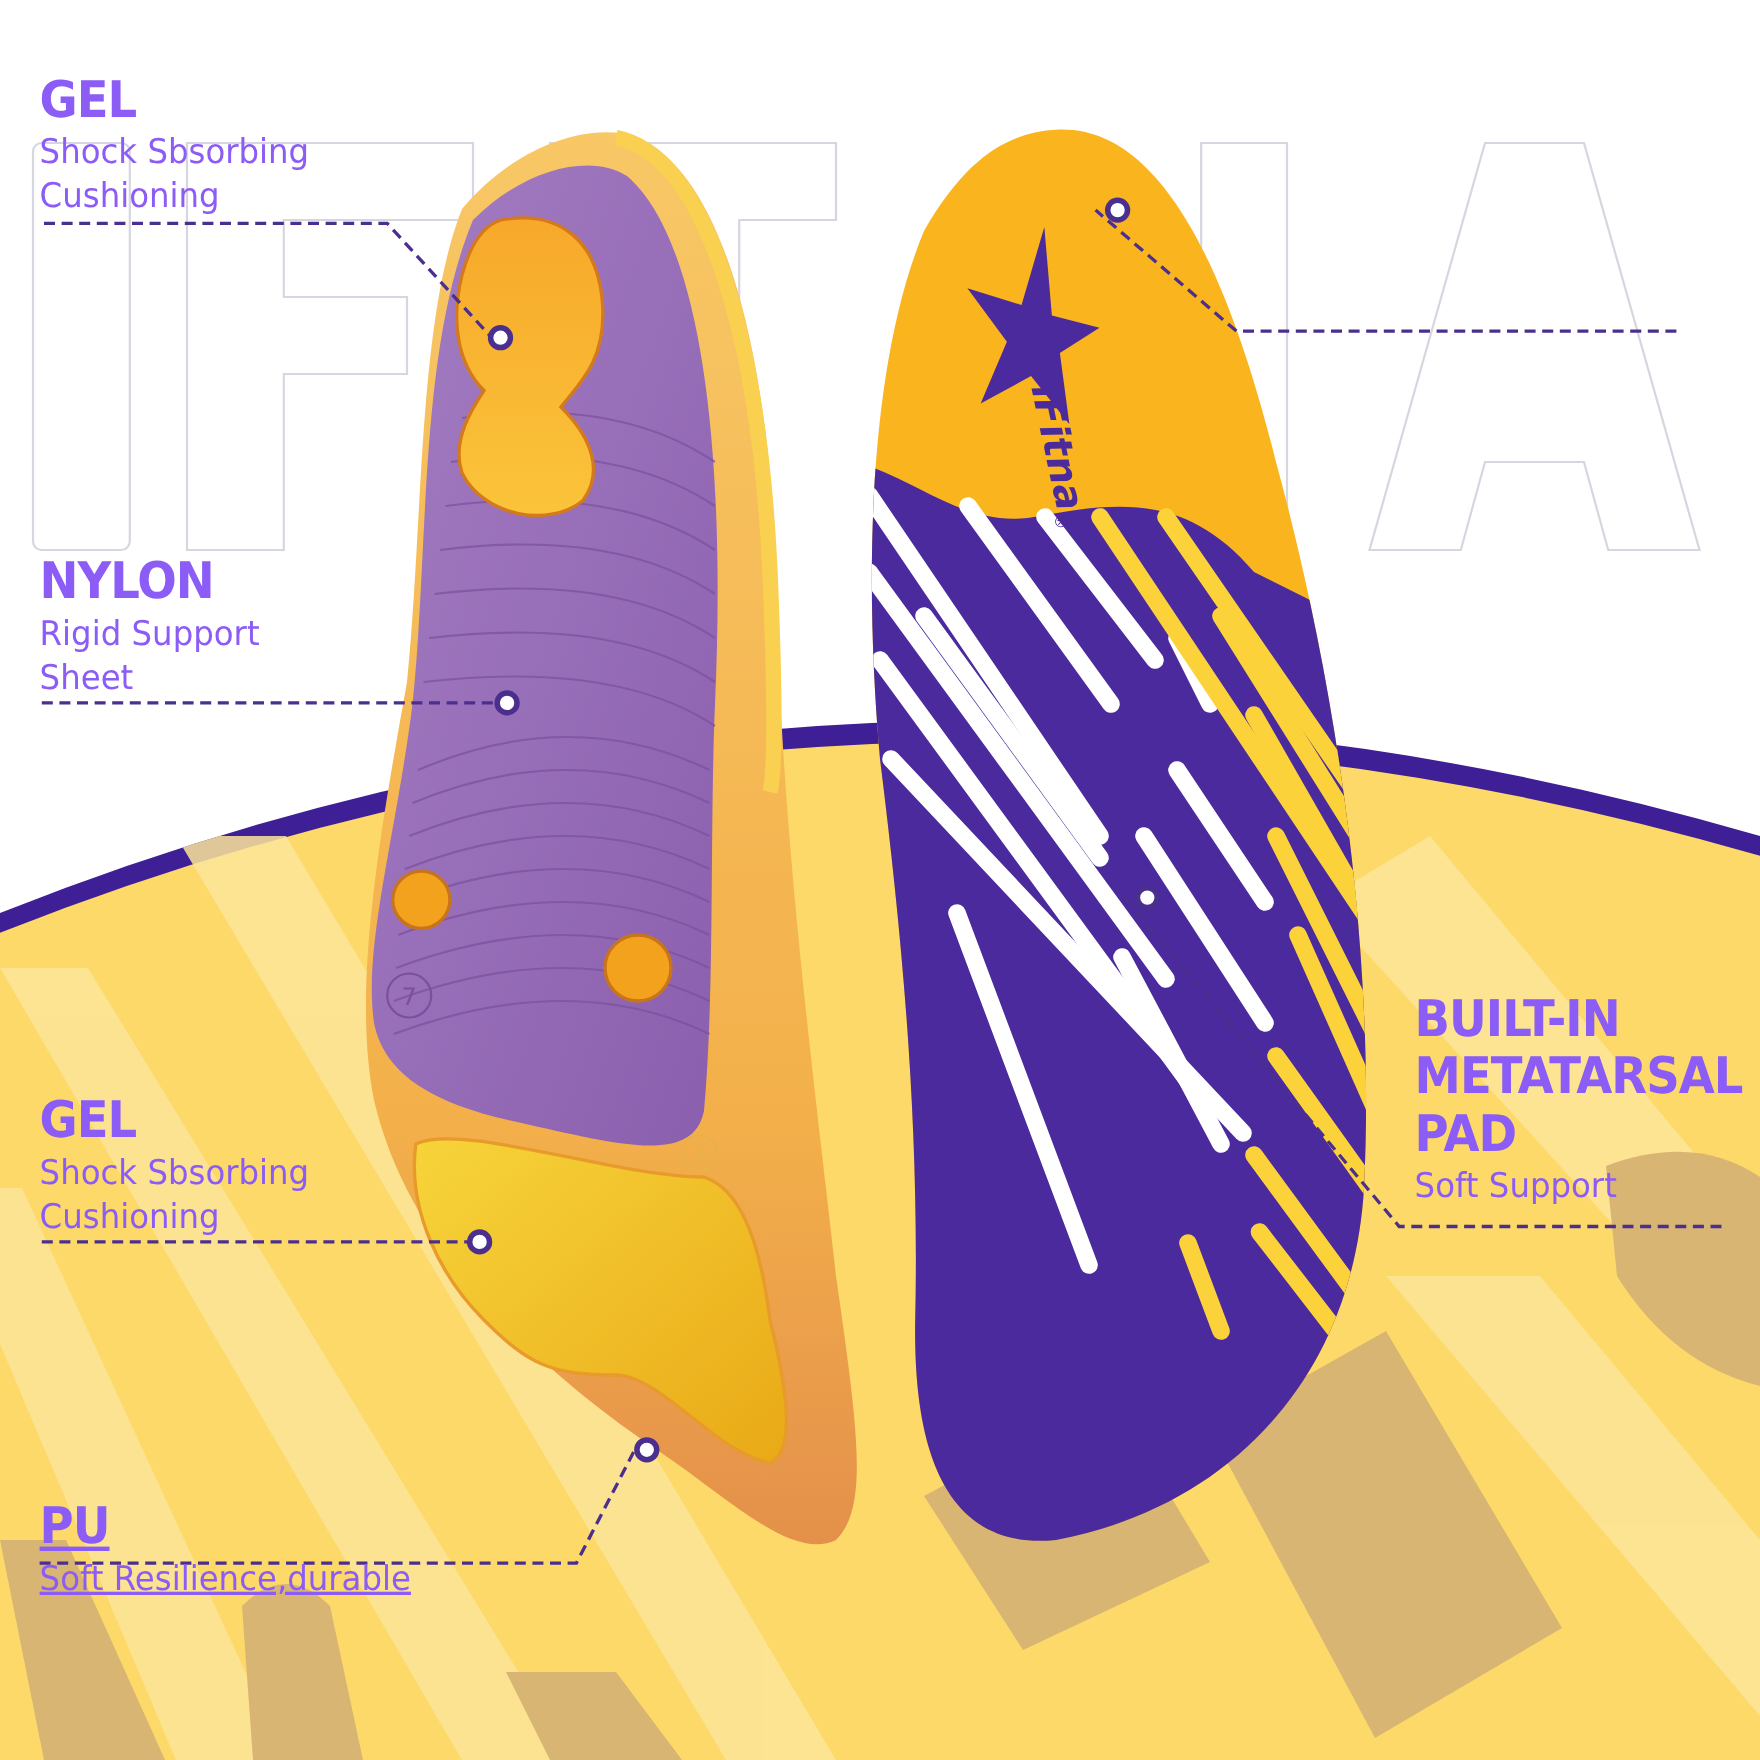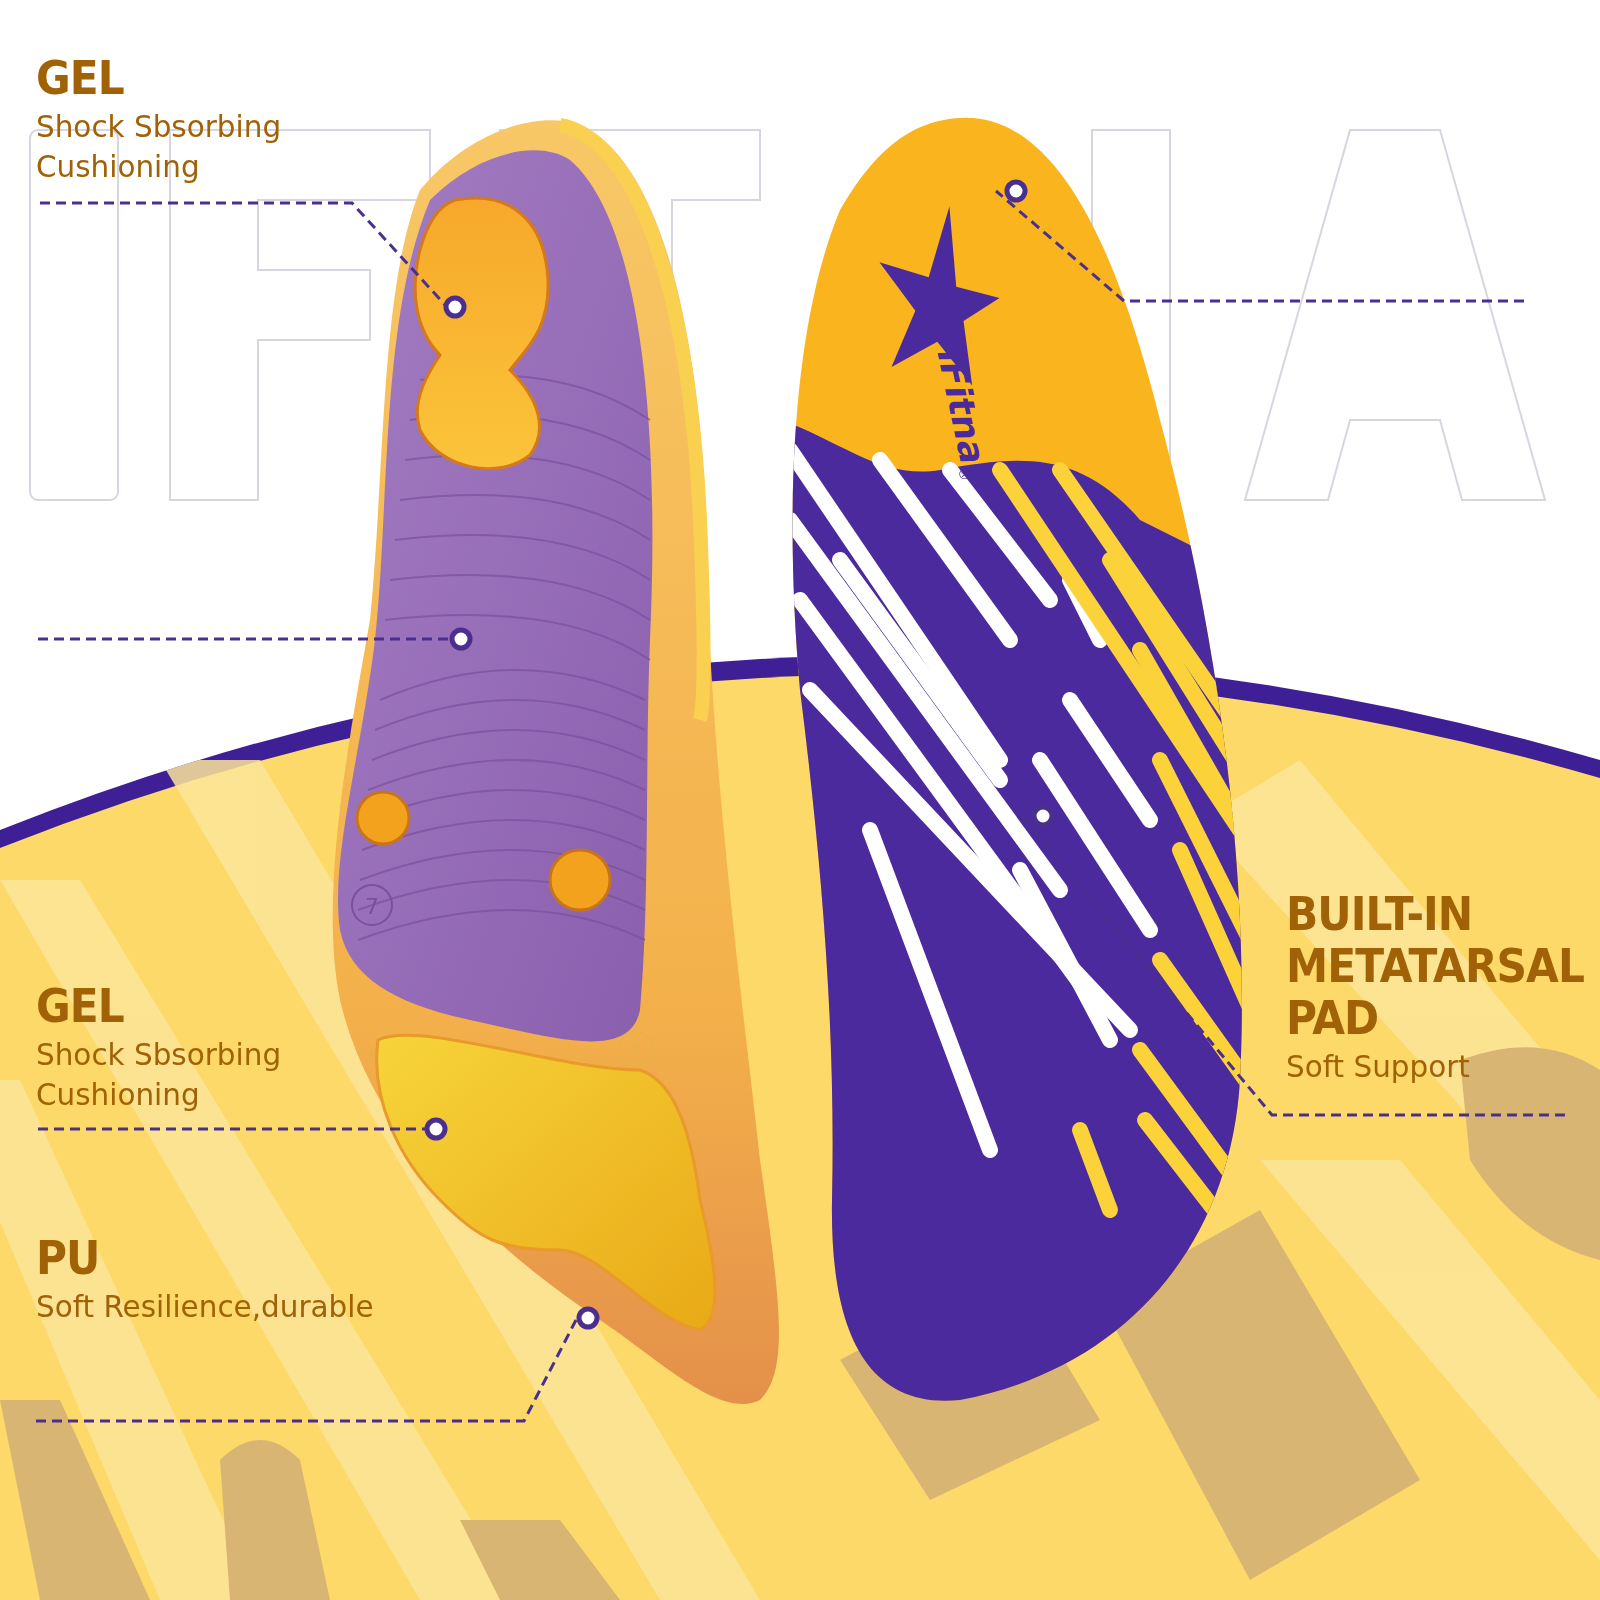--- a/index.html
+++ b/index.html
@@ -1,18 +1,18 @@
 <!DOCTYPE html>
 <html><head>
 <meta charset="utf-8">
 <style>
   html, body { margin: 0; padding: 0; }
   body { width: 1600px; height: 1600px; position: relative; overflow: hidden; background: #ffffff; font-family: "Liberation Sans", sans-serif; }
   #stage { position: absolute; left: 0; top: 0; width: 1600px; height: 1600px; }
-  .callout { position: absolute; color: #a16207; }
+  .callout { position: absolute; color: #8b5cf6; margin-top: 12px; }
   .callout .title { font-family: "DejaVu Sans", sans-serif; font-weight: bold; font-size: 46px; line-height: 52px; letter-spacing: -1px; white-space: pre-line; transform: scaleX(0.92); transform-origin: left; }
   .callout .sub { font-family: "DejaVu Sans", sans-serif; font-size: 31px; line-height: 40px; white-space: pre-line; margin-top: 2px; transform: scaleX(0.95); transform-origin: left; }
   svg { position: absolute; left: 0; top: 0; }
 </style>
 </head>
 <body>
 
 <div id="stage">
 
   <svg width="1600" height="1600" viewBox="0 0 1600 1600">
@@ -167,28 +167,33 @@
       <circle cx="1043" cy="816" r="9"></circle>
     </g>
   </svg>
 
   <div class="callout" style="left:36px; top:52px;">
     <div class="title">GEL</div>
     <div class="sub">Shock Sbsorbing
 Cushioning</div>
   </div>
 
+  <div class="callout" style="left:36px; top:490px;">
+    <div class="title">NYLON</div>
+    <div class="sub">Rigid Support
+Sheet</div>
+  </div>
 
   <div class="callout" style="left:36px; top:980px;">
     <div class="title">GEL</div>
     <div class="sub">Shock Sbsorbing
 Cushioning</div>
   </div>
 
-  <div class="callout" style="left:36px; top:1232px;">
+  <div class="callout" style="left:36px; top:1349px;text-decoration:underline;">
     <div class="title">PU</div>
     <div class="sub">Soft Resilience,durable</div>
   </div>
 
 
   <div class="callout" style="left:1286px; top:888px;">
     <div class="title">BUILT-IN
 METATARSAL
 PAD</div>
     <div class="sub">Soft Support</div>

